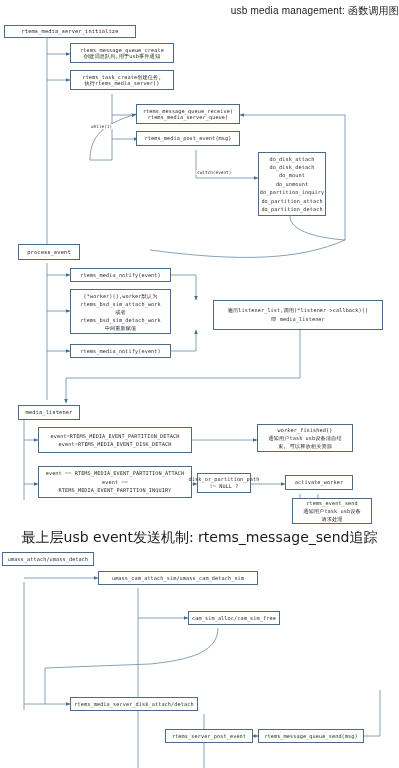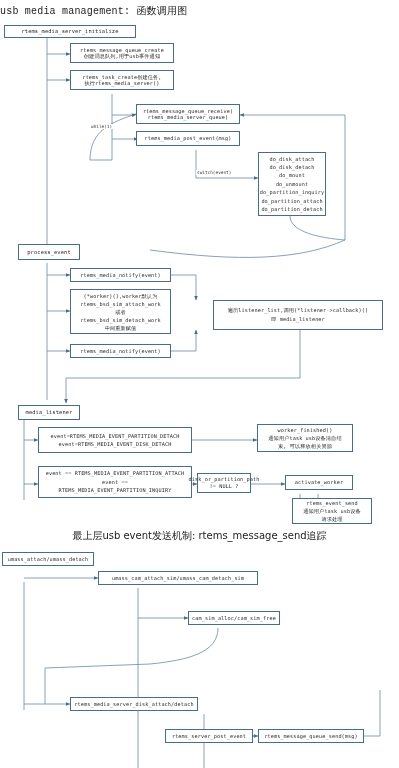--- a/index.html
+++ b/index.html
@@ -22,34 +22,34 @@
     align-items:center;
     justify-content:center;
     text-align:center;
     padding:1px 2px;
     white-space:pre-line;
     z-index:2;
   }
   .title{
     position:absolute;
     left:0;width:399px;
-    text-align:left;
+    text-align:right;
     color:#1a1a1a;
-    font-family:Liberation Mono, monospace;
+    font-family:Liberation Sans, sans-serif;
     font-size:10px;
     letter-spacing:0.2px;
     z-index:3;
   }
   .subtitle{
     position:absolute;
     left:0;width:399px;
     text-align:center;
     color:#1a1a1a;
     font-family:"DejaVu Sans","Liberation Sans",sans-serif;
-    font-size:10px;
+    font-size:14px;
     z-index:3;
   }
   .edge-label{
     position:absolute;
     color:#3a3a3a;
     font-family:"DejaVu Sans Mono","Liberation Mono",monospace;
     font-size:4.4px;
     line-height:5px;
     background:#ffffff;
     padding:0 1px;

